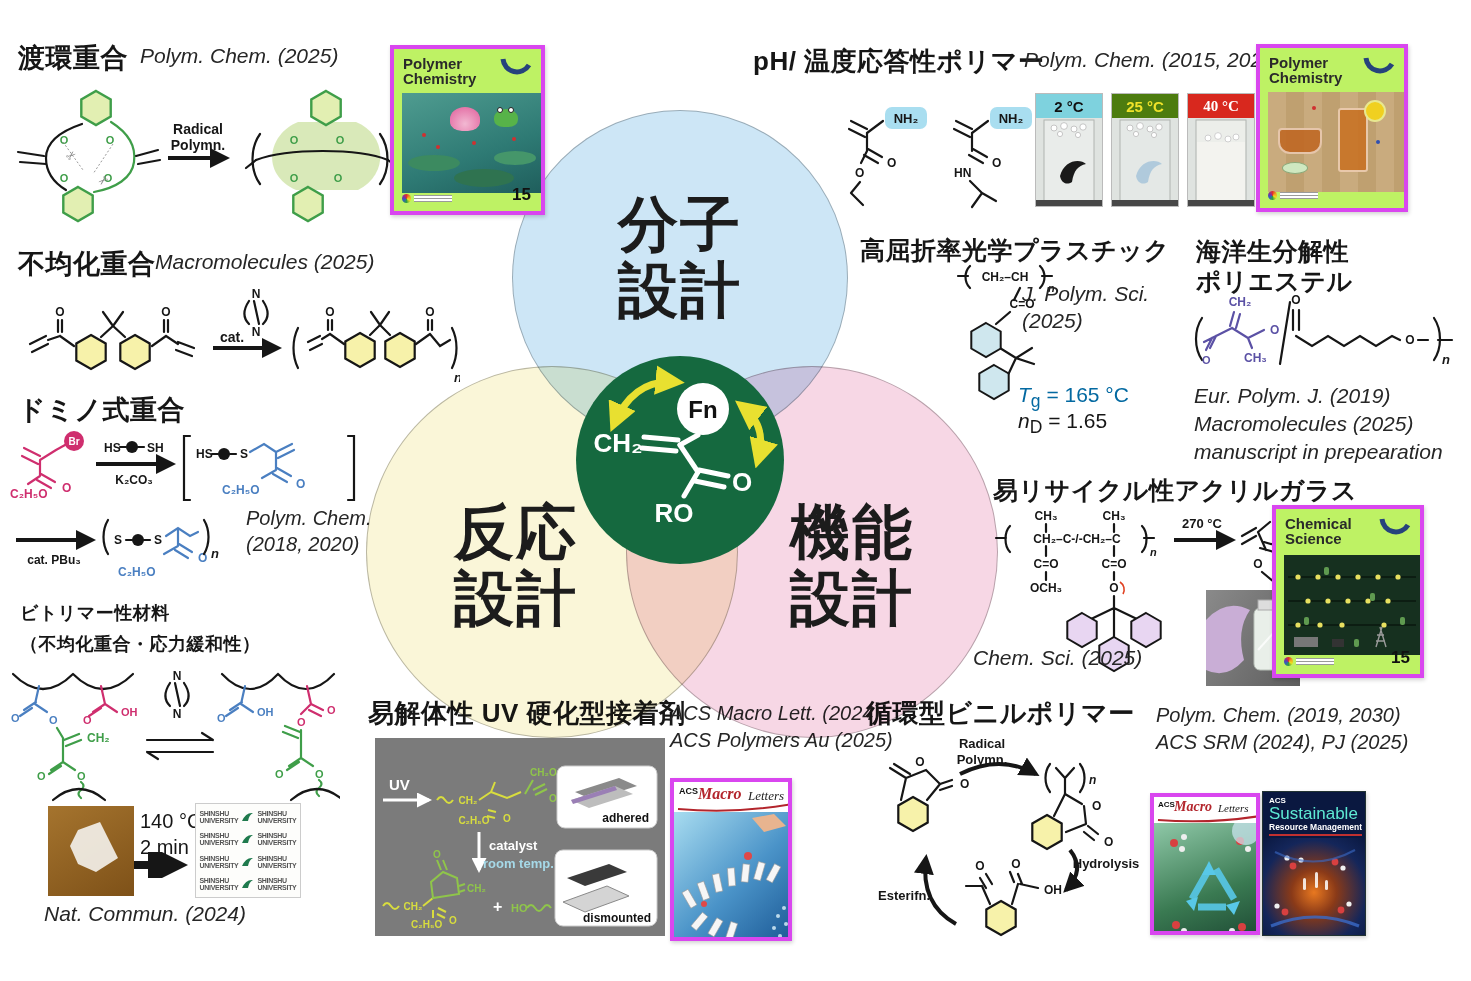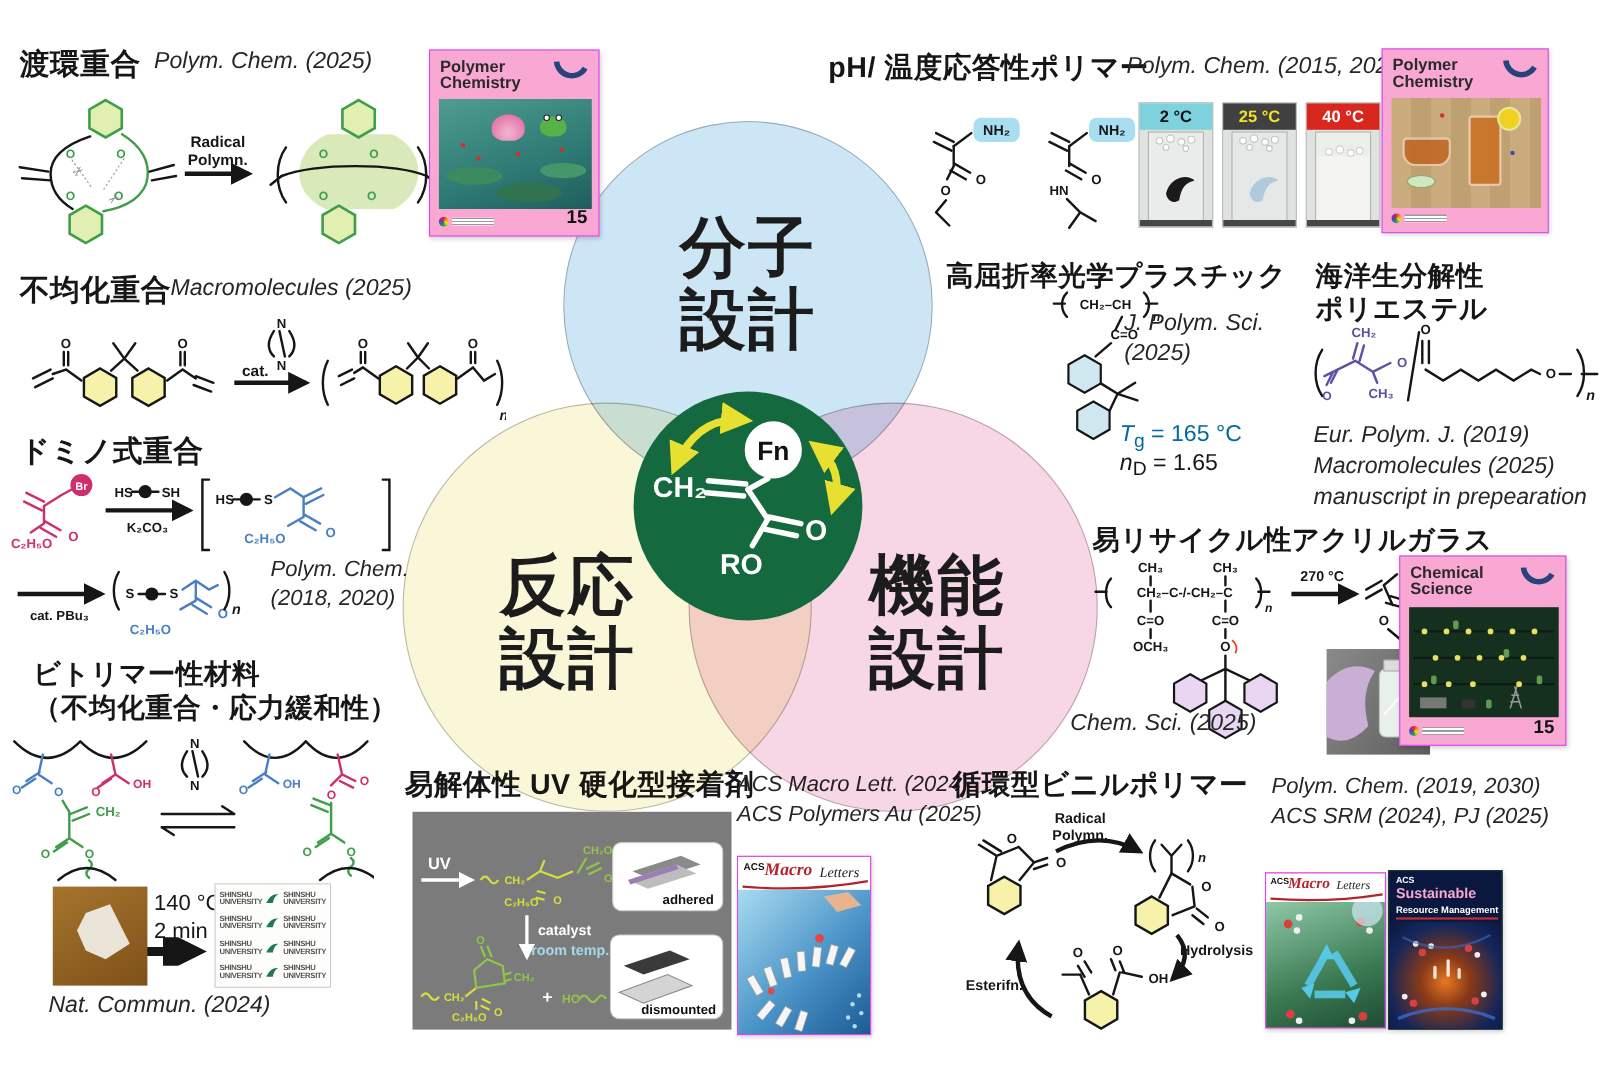--- a/index.html
+++ b/index.html
@@ -3,21 +3,21 @@
 <meta charset="utf-8">
 <style>
   * { margin:0; padding:0; box-sizing:border-box; }
   body { font-family:"Liberation Sans","DejaVu Sans",sans-serif; background:#ffffff; }
   #canvas { position:relative; width:1471px; height:981px; background:#fff; overflow:hidden; isolation:isolate; }
   .abs { position:absolute; }
   .jt { font-weight:800; color:#161616; letter-spacing:.5px; }
   .cite { font-style:italic; color:#262626; }
   .venn-circle { position:absolute; border-radius:50%; mix-blend-mode:multiply; border:1px solid rgba(0,0,0,.25); z-index:1; }
   .venn-label { position:absolute; z-index:3; text-align:center; font-weight:800; color:#1c1c1c; font-size:60px; line-height:66px; letter-spacing:2px; }
-  .cover { position:absolute; background:#f9a8d4; border:1px solid #d946ef; box-shadow:1px 2px 4px rgba(0,0,0,.18); z-index:2; overflow:hidden; }
+  .cover { position:absolute; background:#bef264; border:4px solid #d946ef; box-shadow:1px 2px 4px rgba(0,0,0,.18); z-index:2; overflow:hidden; }
   .cover .jname { font-weight:800; color:#2a2a2a; line-height:1.02; }
   .rsc-foot { position:absolute; display:flex; align-items:center; gap:3px; }
   .rsc-dot { width:9px; height:9px; border-radius:50%; background:conic-gradient(#e03030,#f0a020,#f0e020,#30a040,#3060c0,#8030a0,#e03030); }
   .foot-lines { width:38px; height:7px; background:repeating-linear-gradient(#9a9a9a 0 1px,#fff 1px 3px); }
   .badge15 { font-weight:800; color:#111; }
   svg text { font-family:"Liberation Sans","DejaVu Sans",sans-serif; }
   .t { font-weight:700; fill:#161616; }
   .tg { fill:#3f9e49; font-weight:700; }
   .tp { fill:#cf2e6e; font-weight:700; }
   .tb { fill:#4a7fc1; font-weight:700; }
@@ -238,21 +238,21 @@
       <text class="tb" x="110" y="148" font-size="12">C₂H₅O</text>
       <path class="bk" d="M 196,92 C 202,102 202,116 196,126"></path>
       <text class="t" x="203" y="130" font-size="13" font-style="italic">n</text>
     </g>
   </svg>
   <div class="abs cite" style="left:246px;top:505px;font-size:20px;line-height:26px;">
     <div>Polym. Chem.</div>
     <div>(2018, 2020)</div>
   </div>
 
-  <div class="abs jt" style="left:30px;top:598px;font-size:25px;line-height:31px;">
+  <div class="abs jt" style="left:20px;top:598px;font-size:18px;line-height:31px;">
     <div>ビトリマー性材料</div>
     <div>（不均化重合・応力緩和性）</div>
   </div>
 
   <svg class="abs" style="left:5px;top:662px;" width="335" height="140" viewBox="0 0 335 140">
     <g>
       <path class="bk" stroke-width="3.6" d="M 8,12 Q 38,42 68,12 M 68,12 Q 98,42 128,12"></path>
       <path class="bl" d="M 34,24 L 30,42 M 31,40 L 19,48 M 27,46 L 15,54 M 30,42 L 42,50"></path>
       <text class="tb" x="6" y="60" font-size="11">O</text>
       <text class="tb" x="44" y="62" font-size="11">O</text>
@@ -391,34 +391,34 @@
         <circle cx="28" cy="8" r="3.4" fill="#fff" stroke="#c5c5c5"></circle>
         <circle cx="38" cy="11" r="3" fill="#fff" stroke="#c5c5c5"></circle>
         <circle cx="47" cy="9" r="3.2" fill="#fff" stroke="#c5c5c5"></circle>
         <circle cx="24" cy="16" r="2.6" fill="#fff" stroke="#c5c5c5"></circle>
         <circle cx="42" cy="17" r="2.6" fill="#fff" stroke="#c5c5c5"></circle>
       <path d="M24,58 C28,42 44,40 50,46 C42,48 38,52 36,64 C30,68 25,64 24,58 Z" fill="#1a1a1a"></path>
       <rect x="0" y="82" width="66" height="6" fill="#474747"></rect>
     </svg>
   </div>
   <div class="vial" style="left:1111px;top:93px;">
-    <div class="vial-bar" style="background: #404040; color: rgb(240, 227, 42);">25 °C</div>
+    <div class="vial-bar" style="background: #4d7c0f; color: rgb(240, 227, 42);">25 °C</div>
     <svg width="66" height="88" viewBox="0 0 66 88">
       <rect x="8" y="2" width="50" height="82" fill="#e4e8e6" stroke="#b0b4b0"></rect>
       <circle cx="18" cy="10" r="3" fill="#fff" stroke="#c5c5c5"></circle>
         <circle cx="28" cy="8" r="3.4" fill="#fff" stroke="#c5c5c5"></circle>
         <circle cx="38" cy="11" r="3" fill="#fff" stroke="#c5c5c5"></circle>
         <circle cx="47" cy="9" r="3.2" fill="#fff" stroke="#c5c5c5"></circle>
         <circle cx="24" cy="16" r="2.6" fill="#fff" stroke="#c5c5c5"></circle>
         <circle cx="42" cy="17" r="2.6" fill="#fff" stroke="#c5c5c5"></circle>
       <path d="M24,58 C28,42 44,40 50,46 C42,48 38,52 36,64 C30,68 25,64 24,58 Z" fill="#9fc0d8" opacity=".75"></path>
       <rect x="0" y="82" width="66" height="6" fill="#474747"></rect>
     </svg>
   </div>
-  <div class="vial" style="left:1187px;top:93px;">
+  <div class="vial" style="left:1187px;top:93px;font-family:Liberation Serif, serif;">
     <div class="vial-bar" style="background: rgb(216, 40, 30); color: rgb(255, 255, 255);">40 °C</div>
     <svg width="66" height="88" viewBox="0 0 66 88">
       <rect x="8" y="2" width="50" height="82" fill="#eceeea" stroke="#b0b4b0"></rect>
       <rect x="9" y="24" width="48" height="59" fill="#f3f3ef"></rect>
       <circle cx="20" cy="20" r="3" fill="#fff" stroke="#cfcfcf"></circle>
         <circle cx="30" cy="18" r="3.4" fill="#fff" stroke="#cfcfcf"></circle>
         <circle cx="40" cy="21" r="3" fill="#fff" stroke="#cfcfcf"></circle>
         <circle cx="48" cy="19" r="3" fill="#fff" stroke="#cfcfcf"></circle>
       <rect x="0" y="82" width="66" height="6" fill="#474747"></rect>
     </svg>
@@ -752,21 +752,21 @@
           <circle cx="22" cy="102" r="4" fill="#d84040"></circle>
             <circle cx="30" cy="108" r="3" fill="#eee"></circle>
         </g>
         <circle cx="92" cy="8" r="14" fill="#cfe8f4" opacity=".7"></circle>
       </svg>
     </div>
   </div>
 
   <div class="cover" style="left:1262px;top:791px;width:104px;height:145px;background:#0a1840;border:1px solid #233;">
     <span style="position:absolute;left:6px;top:4px;font-size:8px;font-weight:800;color:#fff;">ACS</span>
-    <div style="position:absolute;left:6px;top:12px;font-size:13px;font-weight:700;color:#f9a8d4;">Sustainable</div>
+    <div style="position:absolute;left:6px;top:12px;font-size:17px;font-weight:400;color:#5eead4;">Sustainable</div>
     <div style="position:absolute;left:6px;top:30px;font-size:8.5px;font-weight:800;color:#fff;border-bottom:2px solid #c03030;padding-bottom:2px;">Resource Management</div>
     <div class="abs" style="left:0;top:46px;width:100%;height:99px;background:radial-gradient(circle at 50% 55%,#e87820 0%,#8a3a18 30%,#14265a 70%,#0a1840 100%);">
       <svg width="104" height="99" viewBox="0 0 104 99">
         <g>
           <circle cx="30" cy="28" r="3.4" fill="#d84040"></circle>
             <circle cx="38" cy="22" r="2.6" fill="#f0f0f0"></circle>
             <circle cx="24" cy="20" r="2.6" fill="#f0f0f0"></circle>
           <circle cx="72" cy="24" r="3.4" fill="#d84040"></circle>
             <circle cx="80" cy="30" r="2.6" fill="#f0f0f0"></circle>
           <circle cx="78" cy="72" r="3.4" fill="#d84040"></circle>

